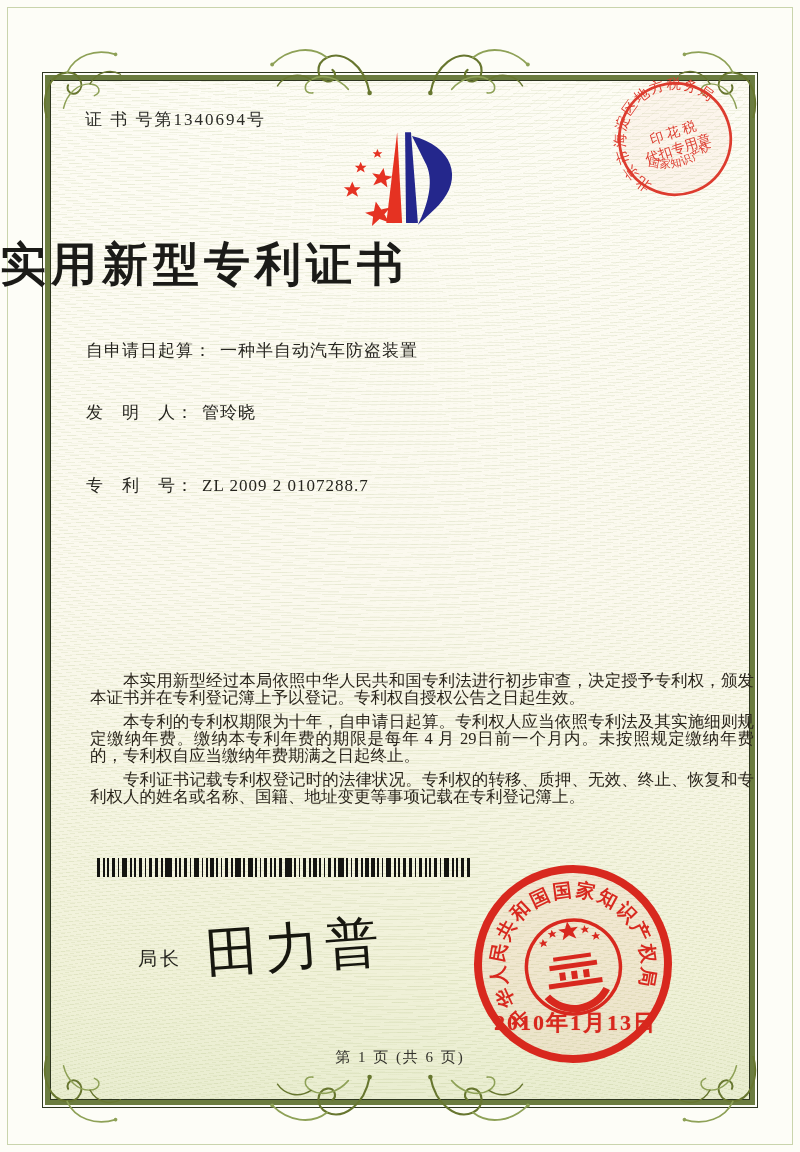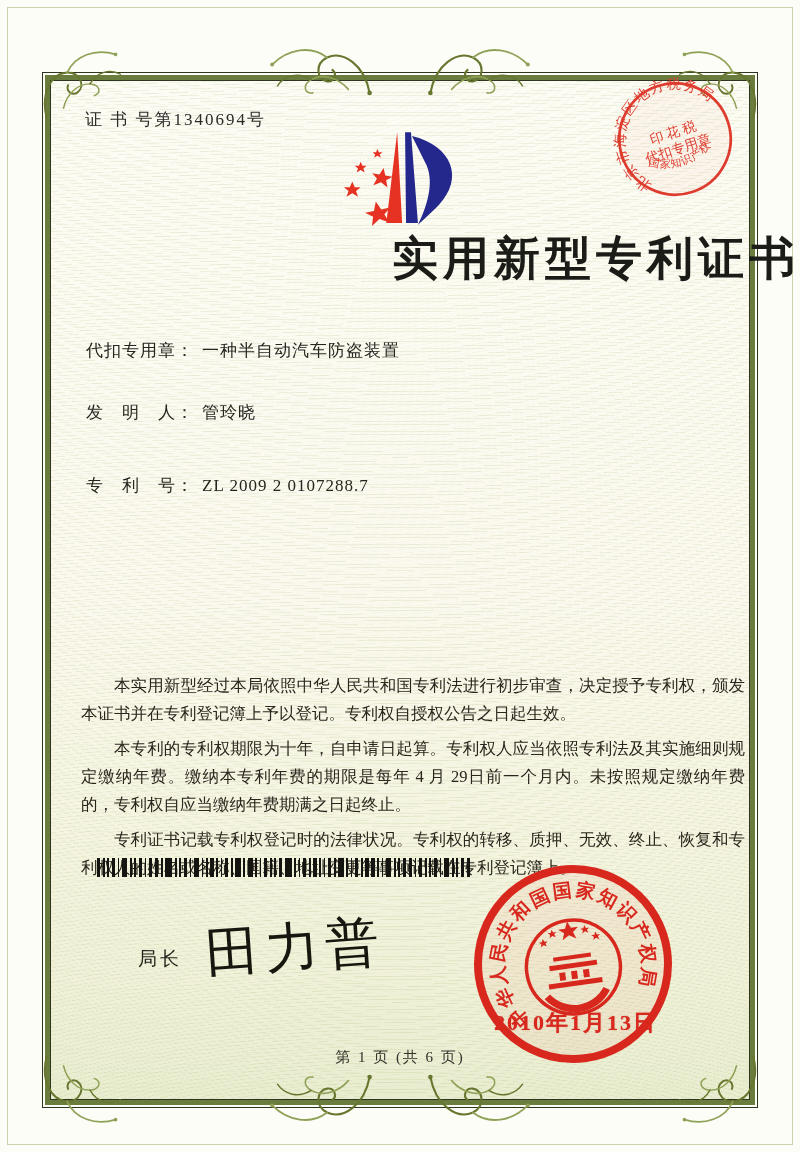--- a/index.html
+++ b/index.html
@@ -27,30 +27,30 @@
     background:
       repeating-radial-gradient(ellipse 1300px 540px at 50% 118%, rgba(140,160,80,0.12) 0 1.5px, rgba(0,0,0,0) 1.5px 8px),
       repeating-radial-gradient(ellipse 1100px 460px at 12% -8%, rgba(140,160,80,0.05) 0 1.5px, rgba(0,0,0,0) 1.5px 9px),
       linear-gradient(180deg,#fdfcf4 0%,#fbf9ee 50%,#f0f1d8 88%,#e9edd0 100%);
   }
   .abs{position:absolute;}
   .cert-number{
     left:85px;top:108px;font-size:17px;color:#2a2a26;letter-spacing:2px;text-align:center;
   }
   .title{
-    left:0;right:0;top:228px;text-align:right;
+    left:0;right:0;top:234px;text-align:left;
     font-size:46px;font-weight:bold;color:#1b1b18;letter-spacing:5px;
   }
   .field{left:86px;font-size:17px;color:#26251f;white-space:nowrap;}
   .field .field-label{letter-spacing:1px;}
   .field .field-value{margin-left:8px;letter-spacing:1px;}
   .f0{top:339px}.f1{top:401px}.f2{top:474px}.f3{top:517px}.f4{top:575px}.f5{top:633px}
   .body-text{
-    left:81px;top:672px;width:664px;
-    font-size:16.5px;line-height:28px;color:#2b261d;text-align:justify;
+    left:90px;top:672px;width:664px;
+    font-size:16.5px;line-height:17px;color:#2b261d;text-align:justify;
   }
   .body-text p{margin:0 0 7px 0;text-indent:2em;}
   .barcode{
     left:97px;top:858px;width:373px;height:19px;
     display:flex;align-items:stretch;justify-content:space-between;
   }
   .barcode span{background:#141411;flex:none;}
   .director-row{left:138px;top:946px;font-size:19px;color:#23221c;letter-spacing:3px;}
   .signature{
     left:205px;top:912px;width:170px;
@@ -167,21 +167,21 @@
     <polygon points="62,8 51,100 67,100" fill="#e53222"></polygon>
     <g fill="#24278c">
       <polygon points="70,8 76,8 83,100 71,100"></polygon>
       <path d="M77,12 C118,22 130,55 104,82 C96,90 88,97 83,102 C94,80 100,55 90,38 C86,30 82,22 77,12 Z"></path>
     </g>
   </svg>
 
   <div class="abs title">实用新型专利证书</div>
 
   <div class="abs field f0">
-    <span class="field-label">代扣专用章：</span><span class="field-value">一种半自动汽车防盗装置</span>
+    <span class="field-label">自申请日起算：</span><span class="field-value">一种半自动汽车防盗装置</span>
   </div>
   <div class="abs field f1">
     <span class="field-label">发　明　人：</span><span class="field-value">管玲晓</span>
   </div>
   <div class="abs field f2">
     <span class="field-label">专　利　号：</span><span class="field-value">ZL 2009 2 0107288.7</span>
   </div>
 
   <div class="abs body-text">
     <p>本实用新型经过本局依照中华人民共和国专利法进行初步审查，决定授予专利权，颁发本证书并在专利登记簿上予以登记。专利权自授权公告之日起生效。</p>

